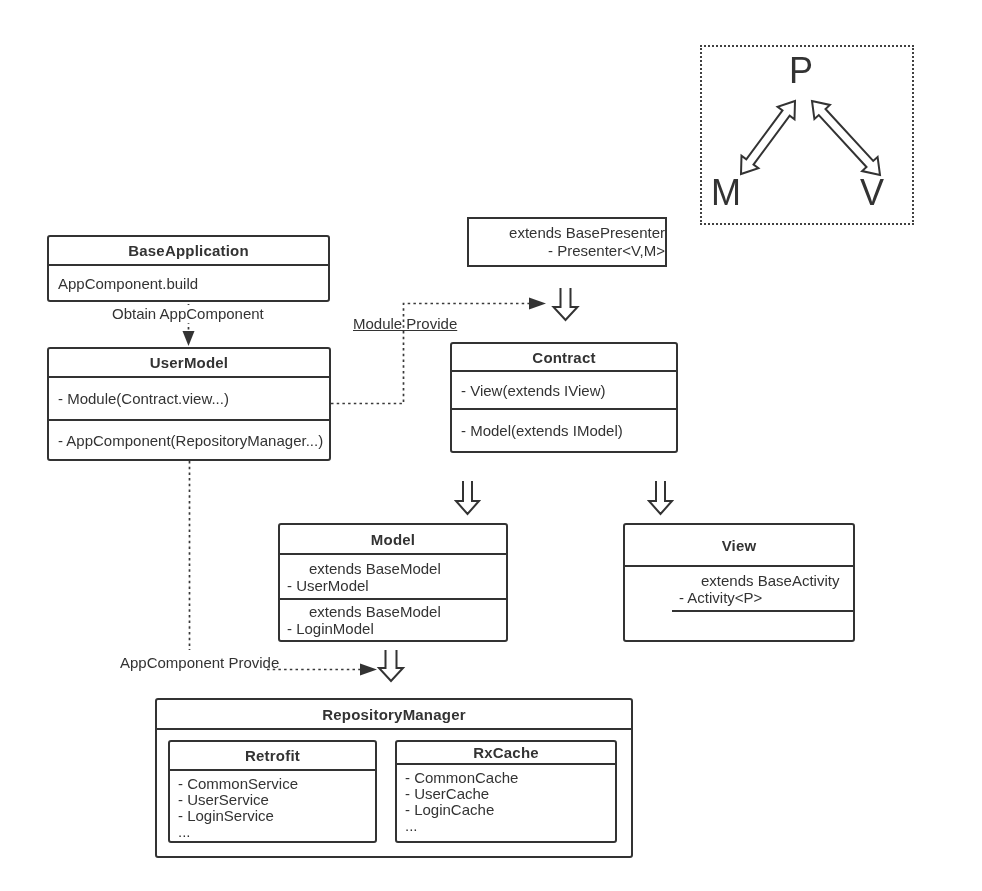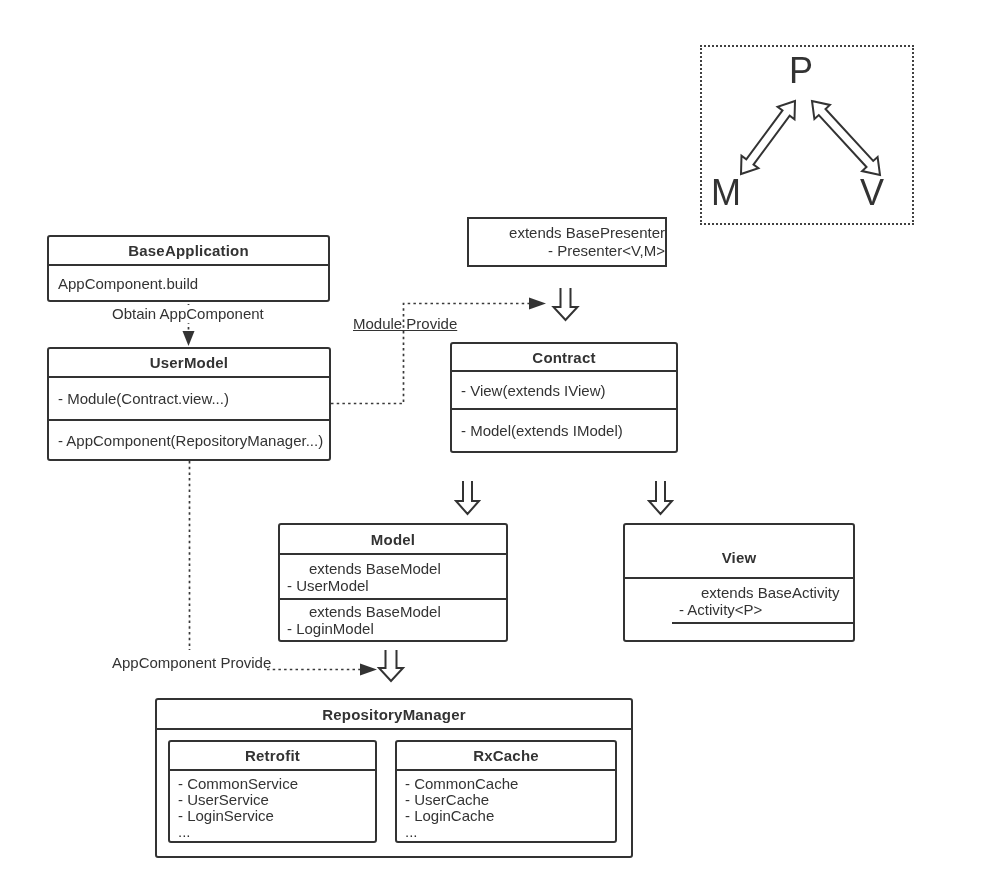--- a/index.html
+++ b/index.html
@@ -87,21 +87,21 @@
       <span class="indent">extends BaseModel</span>
       <span class="dash-line">- UserModel</span>
     </div>
     <div class="box-row" style="height:40px;padding-left:7px;">
       <span class="indent">extends BaseModel</span>
       <span class="dash-line">- LoginModel</span>
     </div>
   </div>
 
   <div class="box" style="left:623px;top:523px;width:232px;height:119px;">
-    <div class="box-title" style="height:42px;margin-top:12px;">View</div>
+    <div class="box-title" style="height:42px;">View</div>
     <div class="box-row bordered" style="height:45px;padding-left:7px;margin-left:47px;">
       <span class="indent">extends BaseActivity</span>
       <span class="dash-line">- Activity&lt;P&gt;</span>
     </div>
   </div>
 
   <div class="box" style="left:155px;top:698px;width:478px;height:160px;">
     <div class="box-title" style="height:30px;">RepositoryManager</div>
   </div>
 
@@ -109,26 +109,26 @@
     <div class="box-title" style="height:29px;">Retrofit</div>
     <div class="list-items">
       <div class="dash-line">- CommonService</div>
       <div class="dash-line">- UserService</div>
       <div class="dash-line">- LoginService</div>
       <div class="dash-line">...</div>
     </div>
   </div>
 
   <div class="box" style="left:395px;top:740px;width:222px;height:103px;">
-    <div class="box-title" style="height:29px;">RxCache</div>
+    <div class="box-title" style="height:23px;">RxCache</div>
     <div class="list-items">
       <div class="dash-line">- CommonCache</div>
       <div class="dash-line">- UserCache</div>
       <div class="dash-line">- LoginCache</div>
       <div class="dash-line">...</div>
     </div>
   </div>
 
   <div class="free-label bg-white" style="left:110px;top:305px;">Obtain AppComponent</div>
   <div class="free-label" style="left:353px;top:315px;text-decoration:underline;">Module Provide</div>
-  <div class="free-label" style="left:112px;top:654px;">AppComponent Provide</div>
+  <div class="free-label" style="left:120px;top:654px;">AppComponent Provide</div>
 
 </div>
 
 </body></html>

